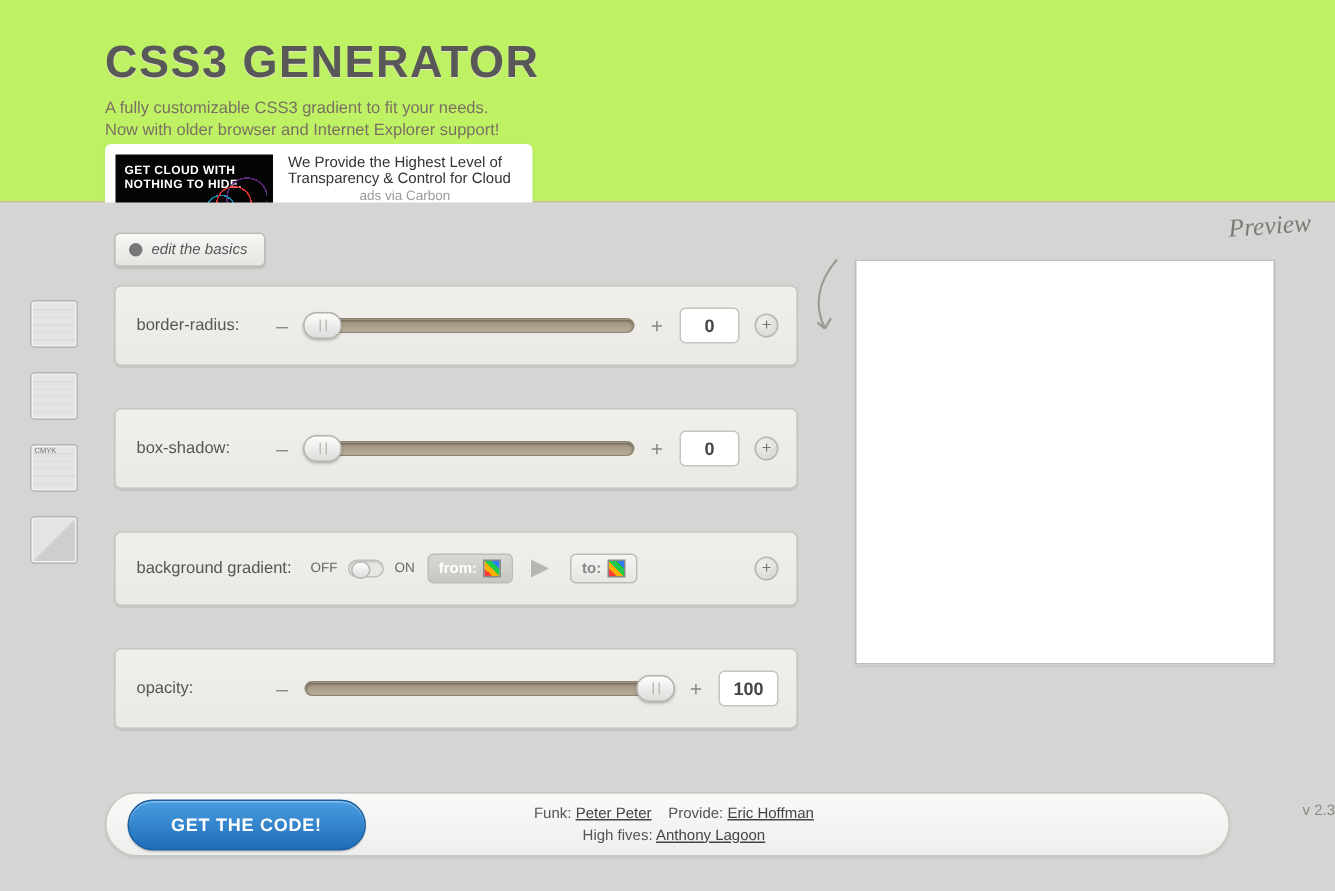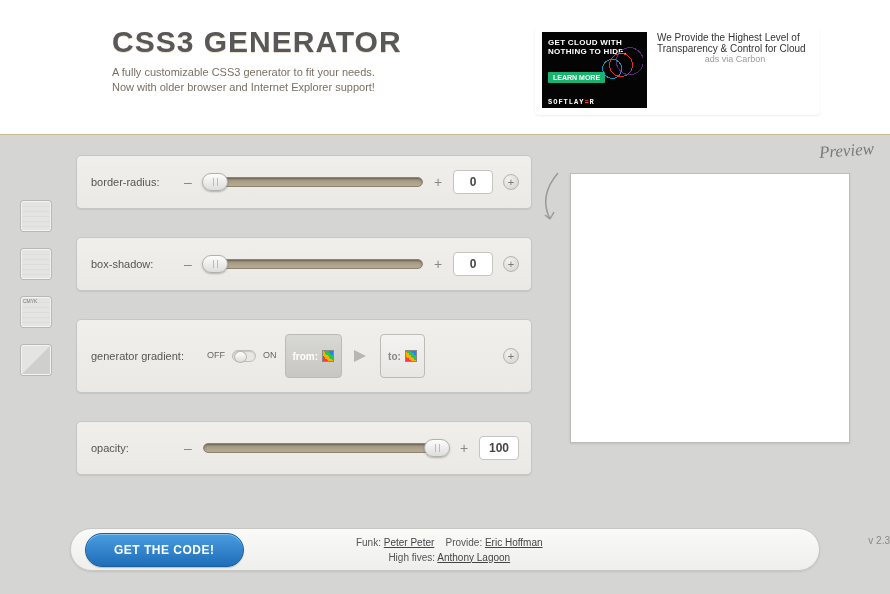--- a/index.html
+++ b/index.html
@@ -2,25 +2,26 @@
 <html><head>
 <meta charset="utf-8">
 <style>
   * { box-sizing: border-box; margin: 0; padding: 0; }
   html, body { width: 890px; height: 594px; overflow: hidden; }
   body { font-family: Arial, Helvetica, sans-serif; background: #d5d5d4; color: #444; }
 
   
   .header {
     height: 135px;
-    background: #ffffff;
+    background: #bef264;
     border-bottom: 1px solid #c7b895;
-    padding: 25px 70px 0 112px;
+    padding: 25px 70px 0 70px;
     display: flex;
     justify-content: space-between;
+    flex-direction: column;
   }
   .title-block { max-width: 430px; }
   .title { font-size: 30px; font-weight: 800; color: #585858; letter-spacing: 1px; text-shadow: 0 1px 0 #ece1cd; }
   .tagline { font-size: 11px; color: #7a7062; margin-top: 6px; line-height: 1.4; }
 
   .ad-card {
     width: 285px; height: 90px;
     background: #fff;
     border-radius: 4px;
     padding: 7px;
@@ -135,21 +136,21 @@
 
   
   .toggle-group{display:flex;gap:7px;font-size:9px;color:#666;}
   .switch{
     width:24px;height:12px;border-radius:7px;background:#e8e7e4;border:1px solid #bfbebb;
     position:relative;box-shadow:inset 0 1px 1px rgba(0,0,0,.15);
   }
   .switch::after{content:"";position:absolute;left:1px;top:0;width:11px;height:10px;border-radius:50%;
     background:linear-gradient(#fff,#dcdcda);border:1px solid #b7b6b2;}
   .pill{
-    padding:15px 7px;border-radius:4px;font-size:10px;color:#fff;font-weight:700;
+    padding:3px 7px;border-radius:4px;font-size:10px;color:#fff;font-weight:700;
     background:linear-gradient(#d8d8d5,#c7c6c2);border:1px solid #bcbbb7;display:flex;align-items:center;gap:4px;
   }
   .swatch{width:12px;height:12px;border:1px solid #888;
     background:linear-gradient(45deg,#ff3a3a 0 25%,#ffae00 25% 50%,#1fc94b 50% 75%,#2b7cff 75% 100%);}
   .arrow{width:0;height:0;border-top:6px solid transparent;border-bottom:6px solid transparent;border-left:12px solid #b7b6b2; margin:0 6px 0 4px;}
   .grad-panel{gap:8px}
   .grad-spacer{flex:1}
 
   
   .preview-col { width: 320px; position: relative; }
@@ -183,21 +184,21 @@
   .credits{flex:1;text-align:center;font-size:10px;color:#555;line-height:1.5;}
   .credits a{color:#444;text-decoration:underline;}
 </style>
 </head>
 <body>
 
 <div class="header">
   <div class="title-block">
     <div class="title">CSS3 GENERATOR</div>
     <div class="tagline">
-      <span>A fully customizable CSS3 generator to fit your needs.</span><br>
+      <span>A fully customizable CSS3 gradient to fit your needs.</span><br>
       <span>Now with older browser and Internet Explorer support!</span>
     </div>
   </div>
 
   <div class="ad-card">
     <div class="ad-banner">
       <div class="ad-headline">GET CLOUD WITH NOTHING TO HIDE.</div>
       <div class="ad-cta">LEARN MORE</div>
       <div class="ad-logo">
         <span>SOFTLAY</span><b>=</b><span>R</span>
@@ -216,20 +217,24 @@
     <div class="rail">
       <div class="rail-ic"></div>
       <div class="rail-ic"></div>
       <div class="rail-ic rail-cmyk"></div>
       <div class="rail-ic" style="background:
         linear-gradient(135deg,#e4e4e2 49%,#cfcfcd 51%),#e4e4e2;"></div>
     </div>
 
     <div class="controls">
 
+      <div class="edit-btn">
+        <span class="gear"></span>
+        <span>edit the basics</span>
+      </div>
 
       
       <div class="panel">
         <span class="lbl">border-radius:</span>
         <span class="sign">–</span>
         <div class="track">
             <div class="thumb left"></div>
           </div>
         <span class="sign">+</span>
         <div class="valbox">0</div>
@@ -243,21 +248,21 @@
         <div class="track">
             <div class="thumb left"></div>
           </div>
         <span class="sign">+</span>
         <div class="valbox">0</div>
         <div class="expand">+</div>
       </div>
 
       
       <div class="panel grad-panel">
-        <span class="lbl wide">generator gradient:</span>
+        <span class="lbl wide">background gradient:</span>
         <div class="toggle-group">
           <span>OFF</span>
           <div class="switch"></div>
           <span>ON</span>
         </div>
         <div class="pill">
           <span>from:</span>
           <span class="swatch"></span>
         </div>
         <div class="arrow"></div>

